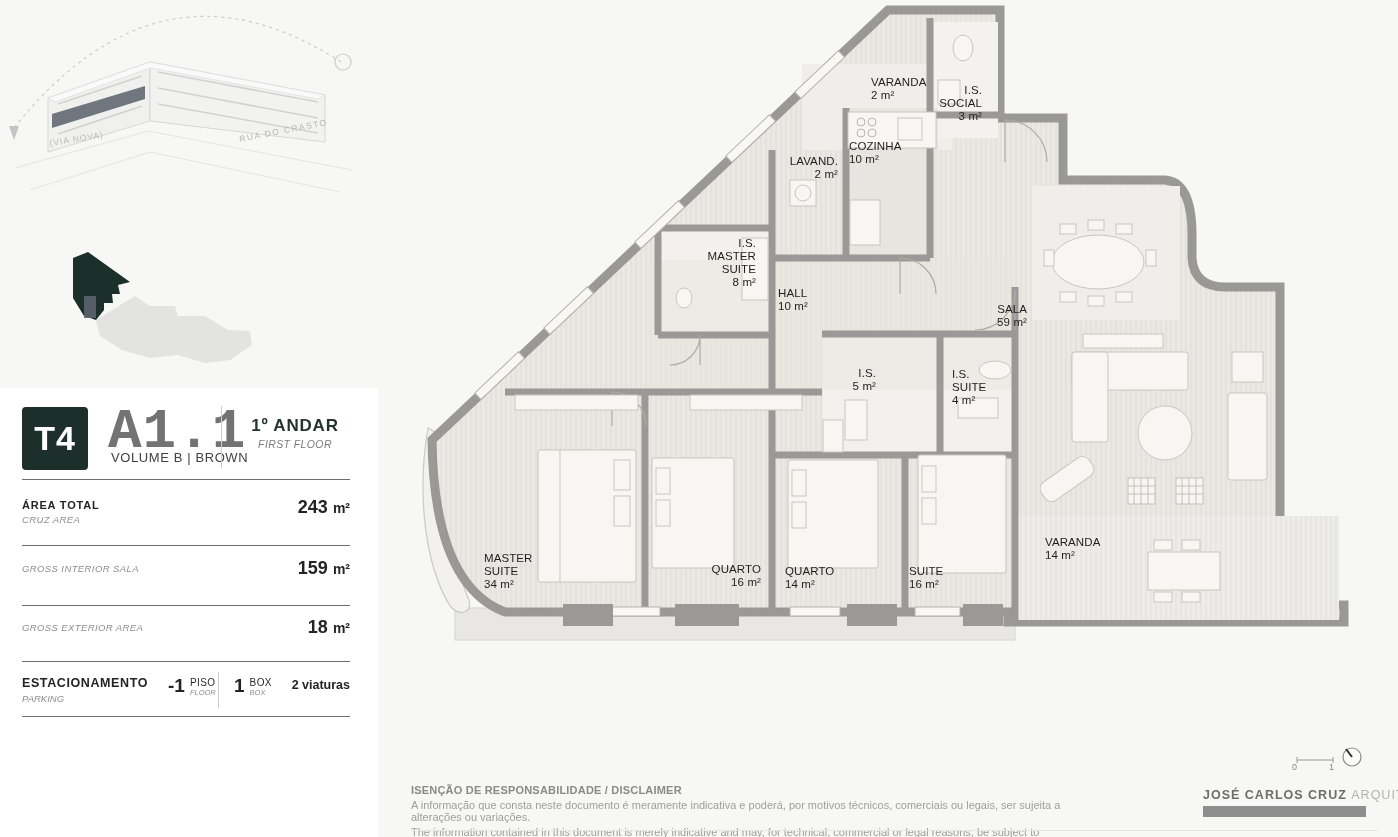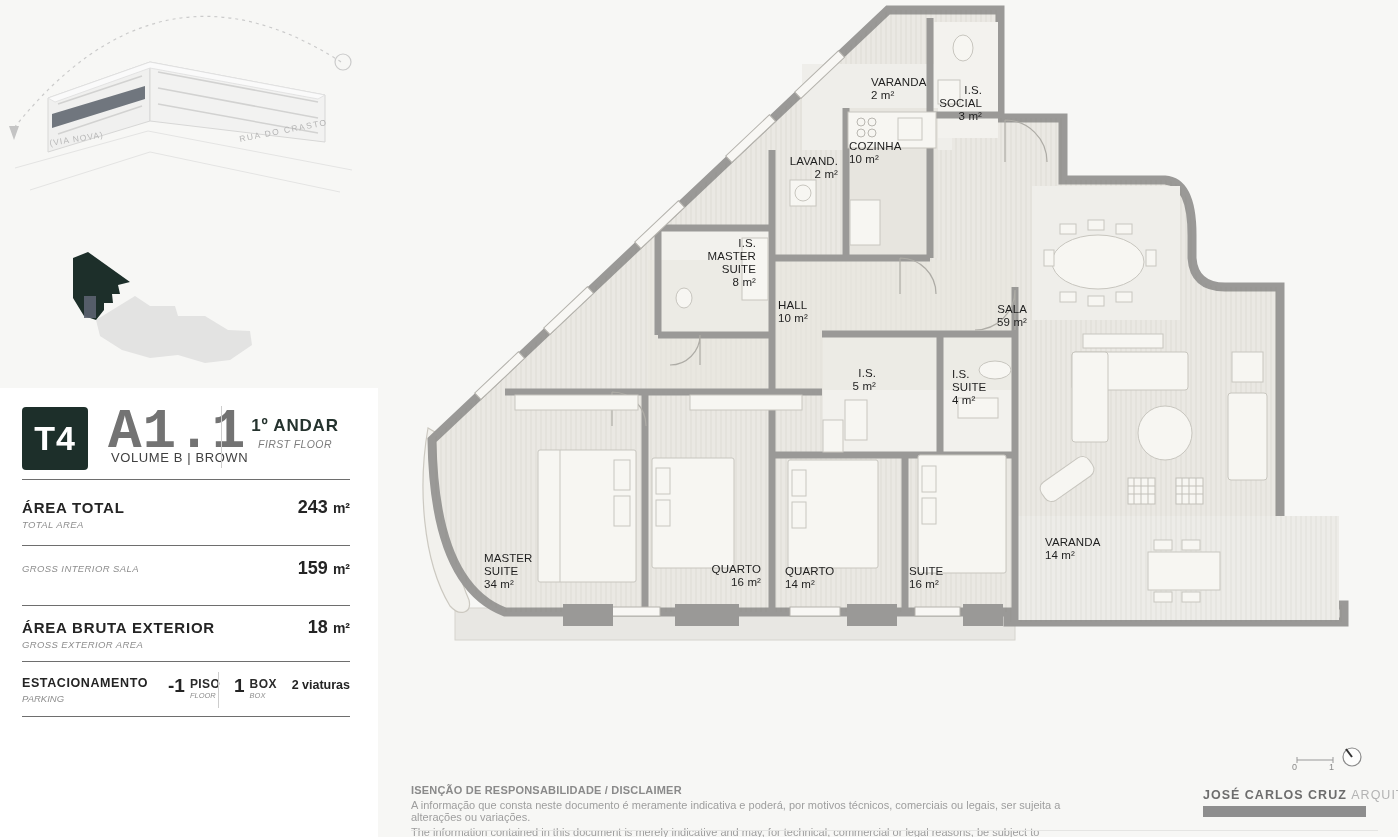--- a/index.html
+++ b/index.html
@@ -22,49 +22,49 @@
   .unit-volume { position:absolute; left:89px; top:44px; font-size:13px; color:#404040; letter-spacing:.6px; }
   .unit-vdiv { position:absolute; left:199px; top:0; width:1px; height:62px; background:#cdcdcd; }
   .unit-floor { position:absolute; left:212px; top:10px; width:122px; text-align:center; }
   .unit-floor .pt { font-size:17px; font-weight:bold; color:#25332e; letter-spacing:.8px; }
   .unit-floor .en { font-size:10.5px; font-style:italic; color:#7c7c7c; margin-top:2px; letter-spacing:.4px; }
 
   .srule { position:absolute; left:22px; width:328px; height:1px; background:#6e6e6e; }
   #rule1 { top:479px; } #rule2 { top:545px; } #rule3 { top:605px; } #rule4 { top:661px; } #rule5 { top:716px; }
 
   .metric-row { position:absolute; left:22px; width:328px; }
-  .metric-row .lbl { font-size:15px; font-weight:bold; color:#242424; letter-spacing:.8px; }
+  .metric-row .lbl { font-size:11px; font-weight:bold; color:#242424; letter-spacing:.8px; }
   .metric-row .sub { font-size:9.5px; font-style:italic; color:#8d8d8d; margin-top:3px; letter-spacing:.4px; }
   .metric-row .val { position:absolute; right:0; top:-2px; font-size:18px; font-weight:bold; color:#242424; }
   .metric-row .val .u { font-size:14px; }
   #metric-0 { top:499px; } #metric-1 { top:560px; } #metric-2 { top:619px; }
 
   .parking-row { position:absolute; left:22px; top:676px; width:328px; height:32px; }
   .parking-row .lbl { font-size:12.5px; font-weight:bold; color:#242424; letter-spacing:.6px; }
   .parking-row .sub { font-size:9.5px; font-style:italic; color:#8d8d8d; margin-top:3px; }
   .pk-group { position:absolute; top:0; display:flex; align-items:flex-start; }
   .pk-num { font-size:19px; font-weight:bold; color:#242424; line-height:20px; }
   .pk-stack { margin-left:5px; margin-top:1px; }
-  .pk-stack .a { font-size:12px; font-weight:bold; color:#2b2b2b; letter-spacing:.4px; }
+  .pk-stack .a { font-size:10px; font-weight:normal; color:#2b2b2b; letter-spacing:.4px; }
   .pk-stack .b { font-size:7.5px; font-style:italic; color:#8d8d8d; }
   #pk-floor { left:146px; } #pk-box { left:212px; }
   .pk-vdiv { position:absolute; left:196px; top:-4px; width:1px; height:36px; background:#cdcdcd; }
   .pk-cars { position:absolute; right:0; top:2px; font-size:12.5px; font-weight:bold; color:#242424; }
 
   
   #plan-svg { position:absolute; left:0; top:0; width:1398px; height:780px; z-index:1; }
   .room-label { position:absolute; z-index:2; font-size:11.5px; font-weight:500; color:#1e1e1e;
                 line-height:13px; white-space:pre-line; letter-spacing:.1px; }
   .ra-r { text-align:right; }
   #rl-varanda2   { left:871px; top:76px;  }
   #rl-issocial   { left:920px; top:84px;  width:62px; }
   #rl-cozinha    { left:849px; top:140px; }
   #rl-lavand     { left:776px; top:155px; width:62px; }
   #rl-ismaster   { left:688px; top:237px; width:68px; }
-  #rl-hall       { left:778px; top:299px; }
+  #rl-hall       { left:778px; top:287px; }
   #rl-sala       { left:975px; top:303px; width:52px; }
   #rl-is5        { left:838px; top:367px; width:38px; }
   #rl-issuite    { left:952px; top:368px; }
   #rl-mastersuite{ left:484px; top:552px; }
   #rl-quarto16   { left:704px; top:563px; width:57px; }
   #rl-quarto14   { left:785px; top:565px; }
   #rl-suite16    { left:909px; top:565px; }
   #rl-varanda14  { left:1045px; top:536px; }
 
   .scale-num { position:absolute; z-index:2; font-size:9px; color:#8a8a8a; }
@@ -335,33 +335,32 @@
       <div class="unit-floor">
         <div class="pt">1º ANDAR</div>
         <div class="en">FIRST FLOOR</div>
       </div>
     </div>
 
     <div class="srule" id="rule1"></div>
 
     <div class="metric-row" id="metric-0">
       <div class="lbl">ÁREA TOTAL</div>
-      <div class="sub">TOTAL AREA</div>
+      <div class="sub">CRUZ AREA</div>
       <div class="val"><span>243</span> <span class="u">m²</span></div>
     </div>
     <div class="srule" id="rule2"></div>
 
     <div class="metric-row" id="metric-1">
       <div class="sub">GROSS INTERIOR SALA</div>
       <div class="val"><span>159</span> <span class="u">m²</span></div>
     </div>
     <div class="srule" id="rule3"></div>
 
     <div class="metric-row" id="metric-2">
-      <div class="lbl">ÁREA BRUTA EXTERIOR</div>
       <div class="sub">GROSS EXTERIOR AREA</div>
       <div class="val"><span>18</span> <span class="u">m²</span></div>
     </div>
     <div class="srule" id="rule4"></div>
 
     <div class="parking-row">
       <div class="lbl">ESTACIONAMENTO</div>
       <div class="sub">PARKING</div>
       <div class="pk-group" id="pk-floor">
         <div class="pk-num">-1</div>

